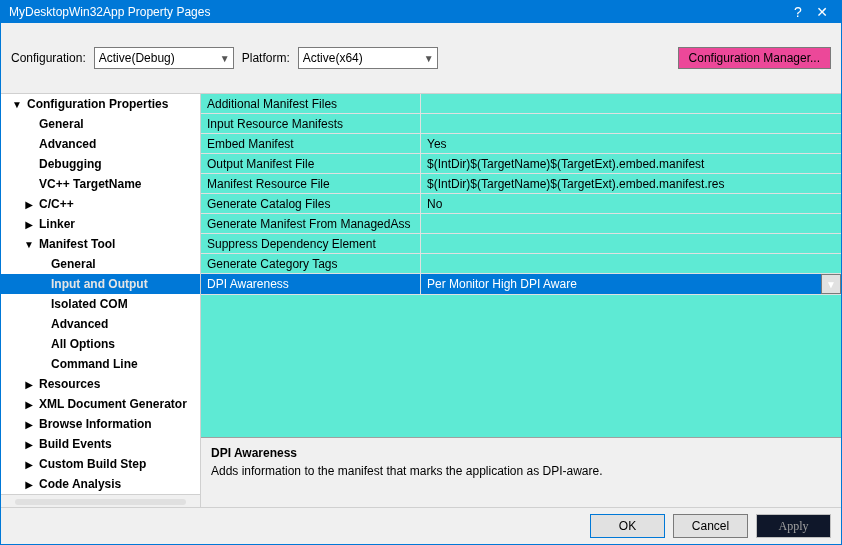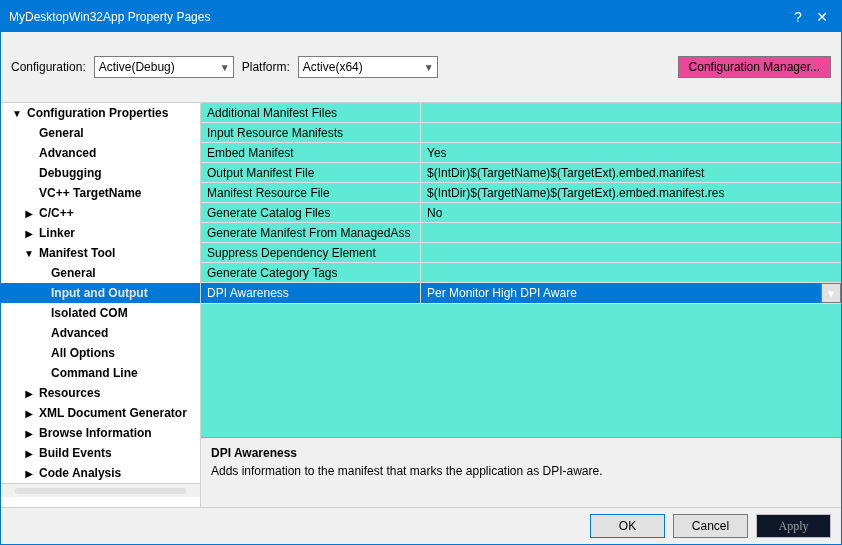--- a/index.html
+++ b/index.html
@@ -24,21 +24,21 @@
       flex-direction: column;
     }
 
     .title-bar {
       background: #0078d7;
       color: white;
       padding: 8px 8px;
       display: flex;
       align-items: center;
       justify-content: space-between;
-      height: 31px;
+      height: 22px;
       flex-shrink: 0;
       gap: 20px;
     }
 
     .title-bar-title {
       font-size: 12px;
       font-weight: normal;
     }
 
     .title-bar-controls {
@@ -396,20 +396,24 @@
           <div class="tree-item-row indent-2">
             <span class="tree-toggle collapsed"></span>
             <span class="tree-label">Browse Information</span>
           </div>
           <div class="tree-item-row indent-2">
             <span class="tree-toggle collapsed"></span>
             <span class="tree-label">Build Events</span>
           </div>
           <div class="tree-item-row indent-2">
             <span class="tree-toggle collapsed"></span>
+            <span class="tree-label">Custom Build Step</span>
+          </div>
+          <div class="tree-item-row indent-2">
+            <span class="tree-toggle collapsed"></span>
             <span class="tree-label">Code Analysis</span>
           </div>
         </div>
 
       <div class="scrollbar-h">
         <div class="scrollbar-track"></div>
       </div>
     </div>
 
     <div class="right-panel">

